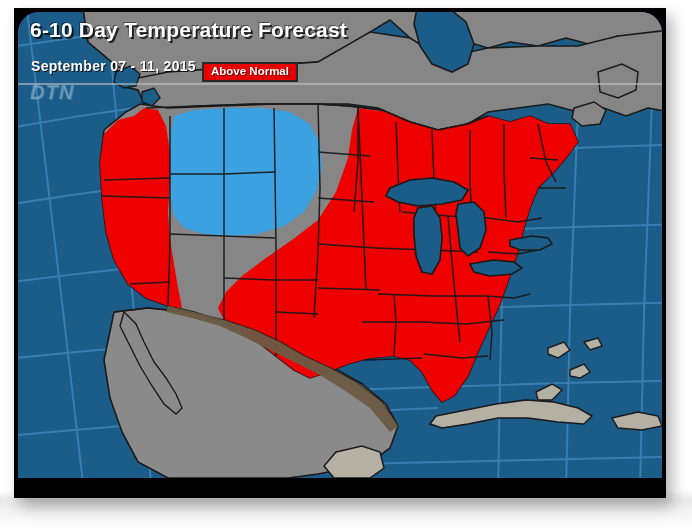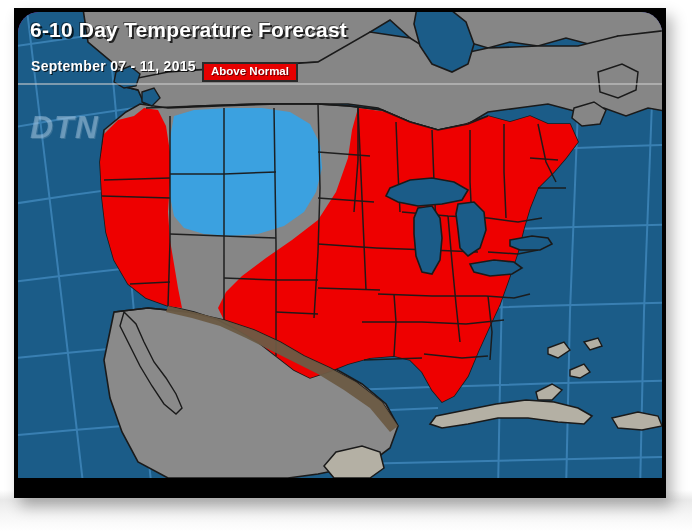--- a/index.html
+++ b/index.html
@@ -130,22 +130,22 @@
     top: 71px;
     width: 644px;
     height: 2px;
     background: rgba(205,205,205,0.55);
   }
 
   
   #watermark {
     position: absolute;
     left: 12px;
-    top: 97px;
-    font-size: 32px;
+    top: 69px;
+    font-size: 20px;
     font-weight: bold;
     font-style: italic;
     letter-spacing: 1px;
     color: rgba(150,185,215,0.55);
     text-shadow: 1px 1px 0 rgba(255,255,255,0.14);
     pointer-events: none;
   }
 </style>
 </head>
 <body>

